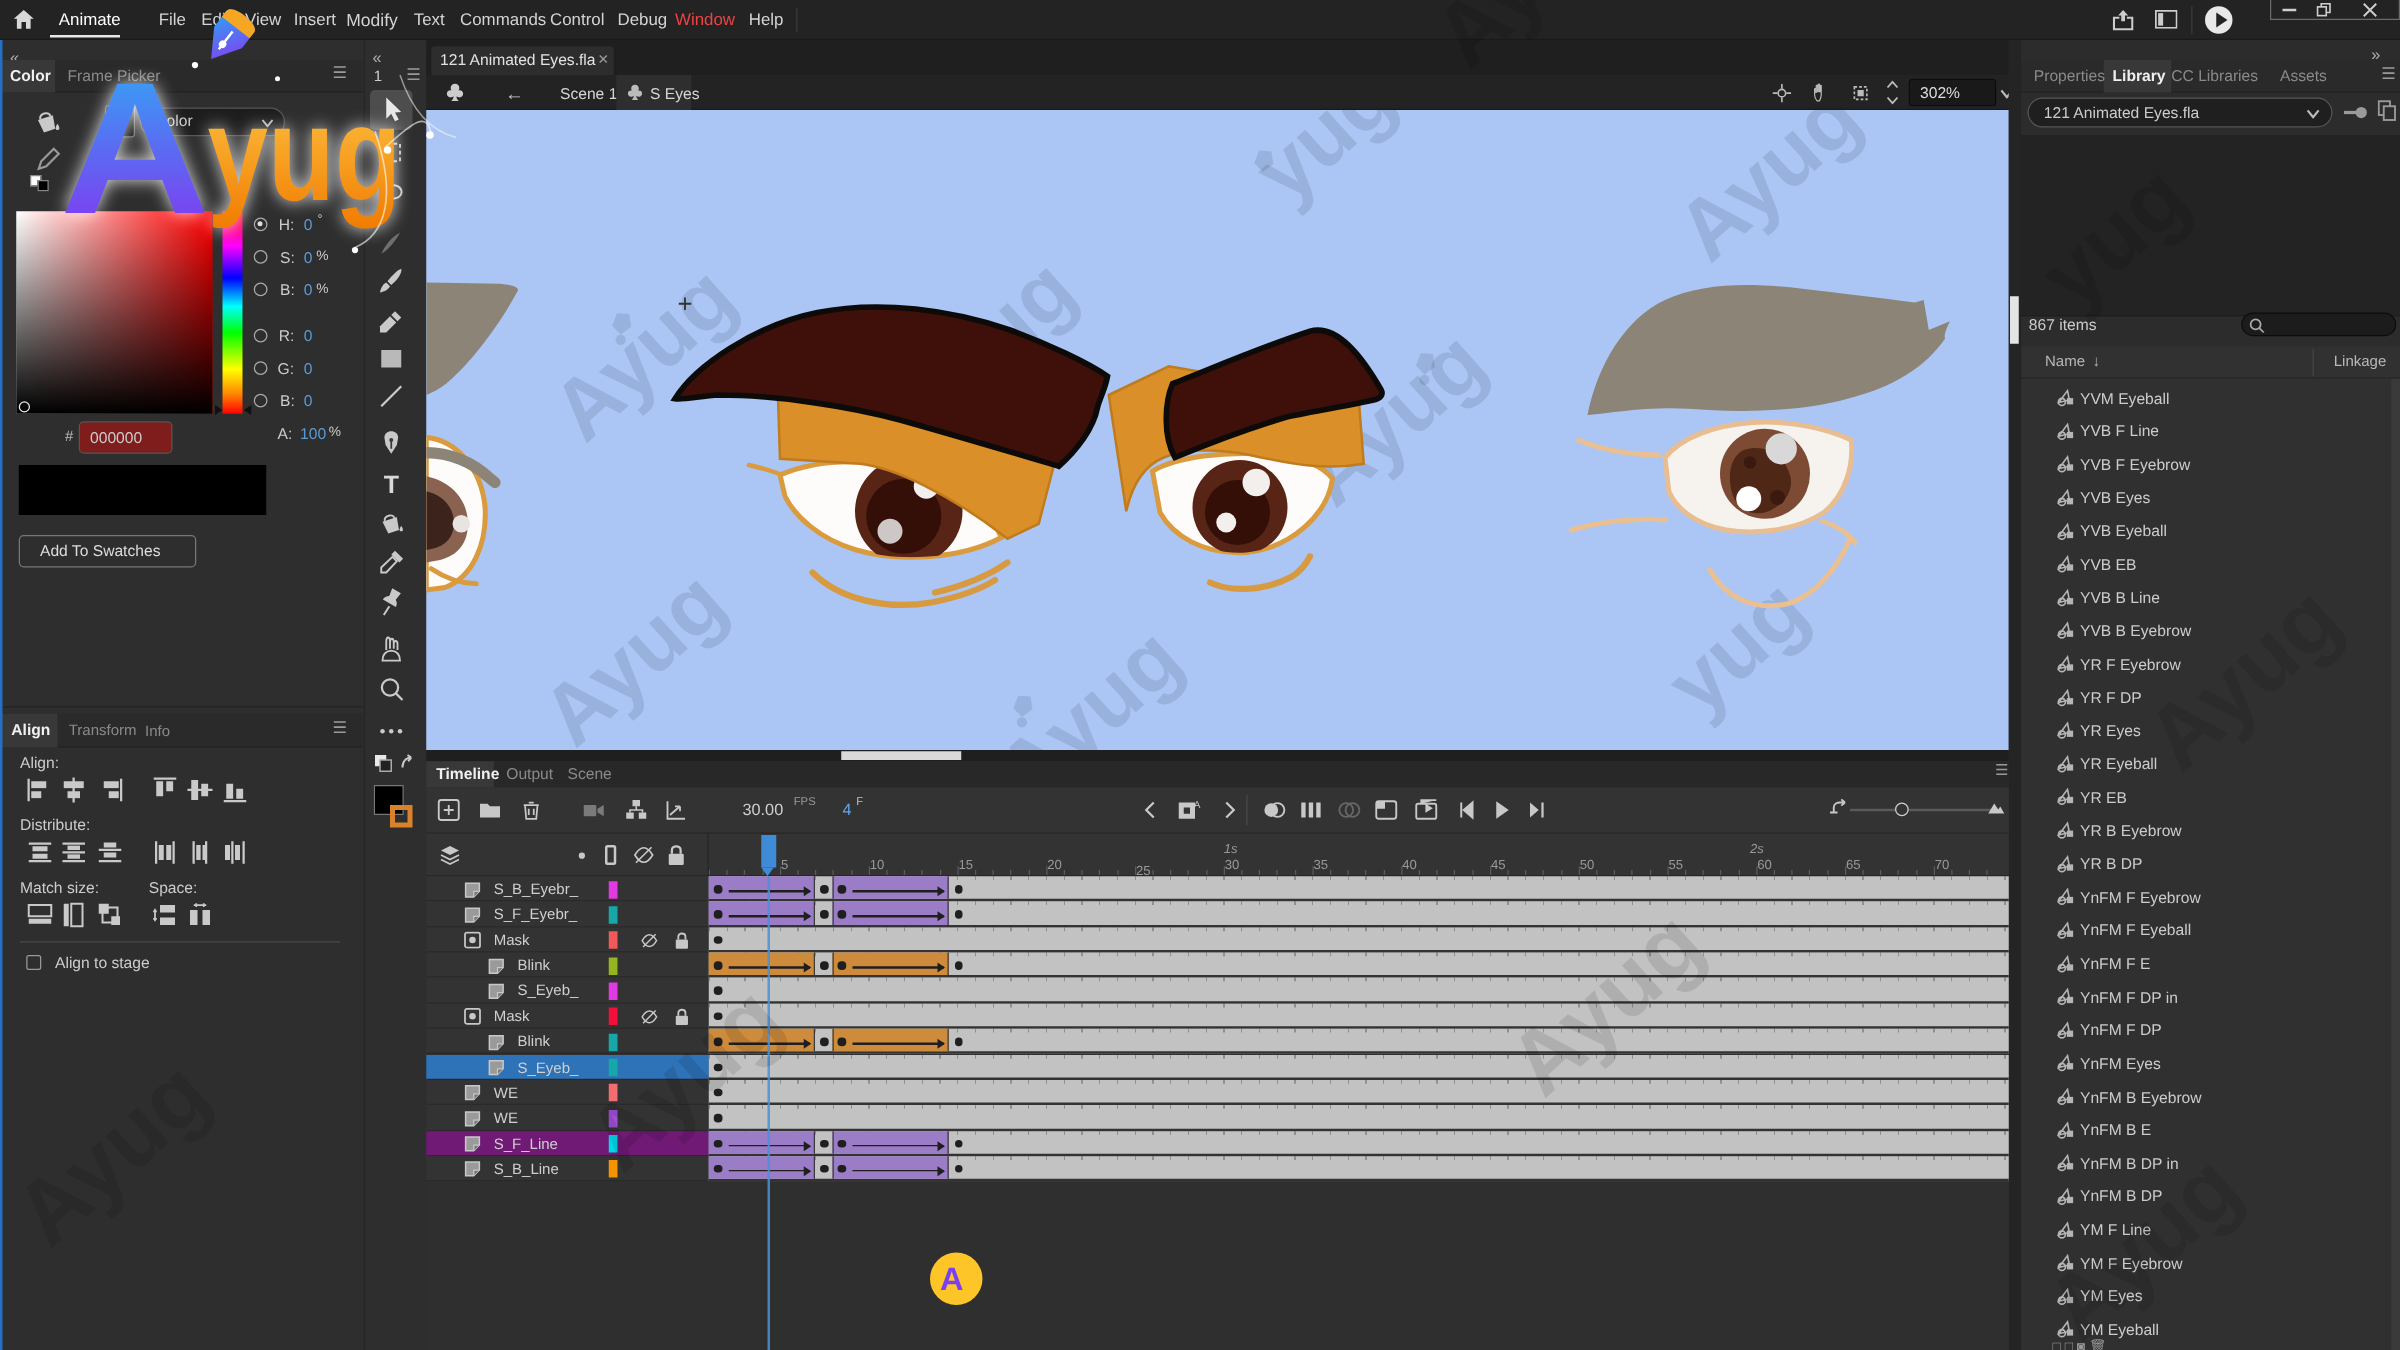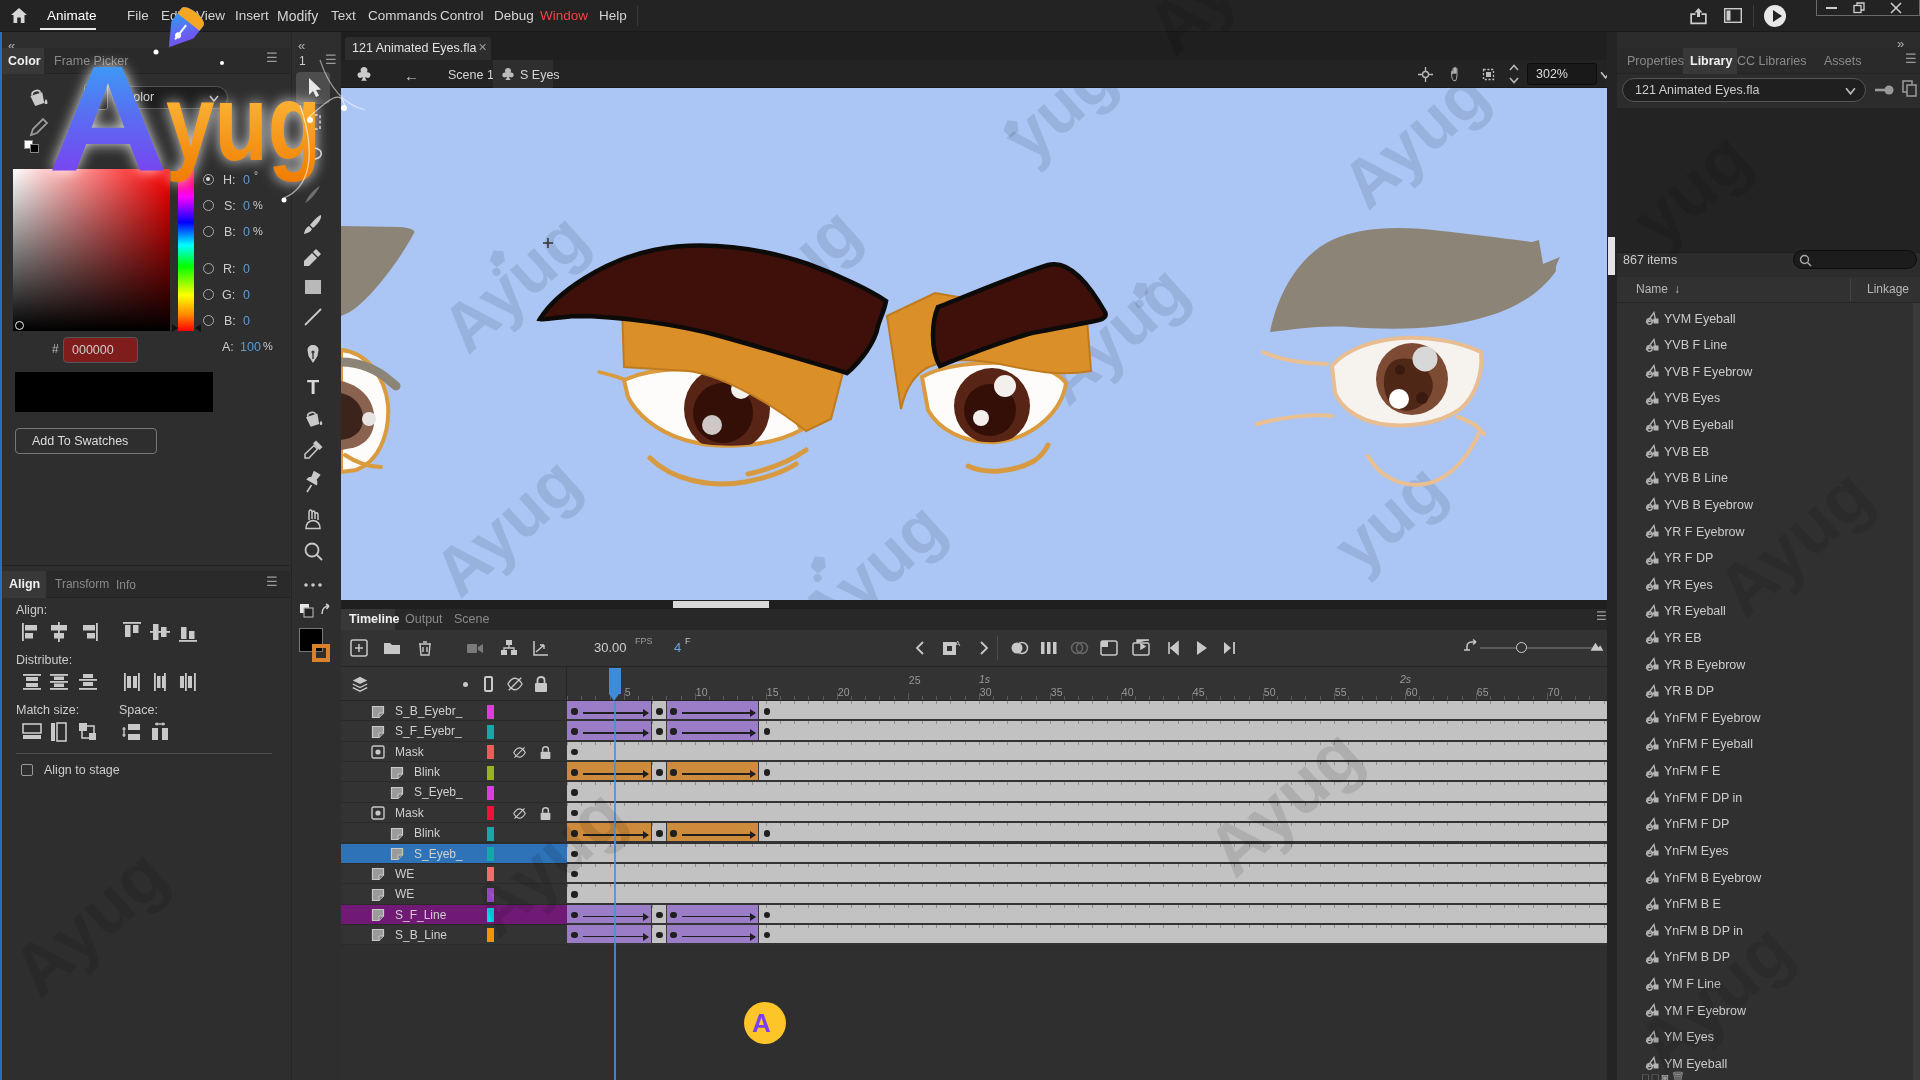--- a/index.html
+++ b/index.html
@@ -634,21 +634,21 @@
           <div class="abs" style="left:951.4px;top:29px;width:1px;height:4px;background:#5a5a5a;"></div>
           <div class="abs" style="left:965.6px;top:29px;width:1px;height:4px;background:#5a5a5a;"></div>
           <div class="abs" style="left:979.8px;top:26px;width:1px;height:7px;background:#5a5a5a;"></div>
           <div class="abs" style="left:994.0px;top:29px;width:1px;height:4px;background:#5a5a5a;"></div>
           <div class="abs" style="left:1008.2px;top:29px;width:1px;height:4px;background:#5a5a5a;"></div>
           <div class="abs" style="left:1022.4px;top:29px;width:1px;height:4px;background:#5a5a5a;"></div>
           <span class="txt" style="left:57.8px;top:19px;color:#999;font-size:10.5px;">5</span>
           <span class="txt" style="left:128.8px;top:19px;color:#999;font-size:10.5px;">10</span>
           <span class="txt" style="left:199.8px;top:19px;color:#999;font-size:10.5px;">15</span>
           <span class="txt" style="left:270.8px;top:19px;color:#999;font-size:10.5px;">20</span>
-          <span class="txt" style="left:341.8px;top:7px;color:#999;font-size:10.5px;">25</span>
+          <span class="txt" style="left:341.8px;top:24px;color:#999;font-size:10.5px;">25</span>
           <span class="txt" style="left:412.8px;top:19px;color:#999;font-size:10.5px;">30</span>
           <span class="txt" style="left:483.8px;top:19px;color:#999;font-size:10.5px;">35</span>
           <span class="txt" style="left:554.8px;top:19px;color:#999;font-size:10.5px;">40</span>
           <span class="txt" style="left:625.8px;top:19px;color:#999;font-size:10.5px;">45</span>
           <span class="txt" style="left:696.8px;top:19px;color:#999;font-size:10.5px;">50</span>
           <span class="txt" style="left:767.8px;top:19px;color:#999;font-size:10.5px;">55</span>
           <span class="txt" style="left:838.8px;top:19px;color:#999;font-size:10.5px;">60</span>
           <span class="txt" style="left:909.8px;top:19px;color:#999;font-size:10.5px;">65</span>
           <span class="txt" style="left:980.8px;top:19px;color:#999;font-size:10.5px;">70</span>
           <span class="txt" style="left:412px;top:6px;color:#999;font-size:10.5px;font-style:italic;">1s</span>

